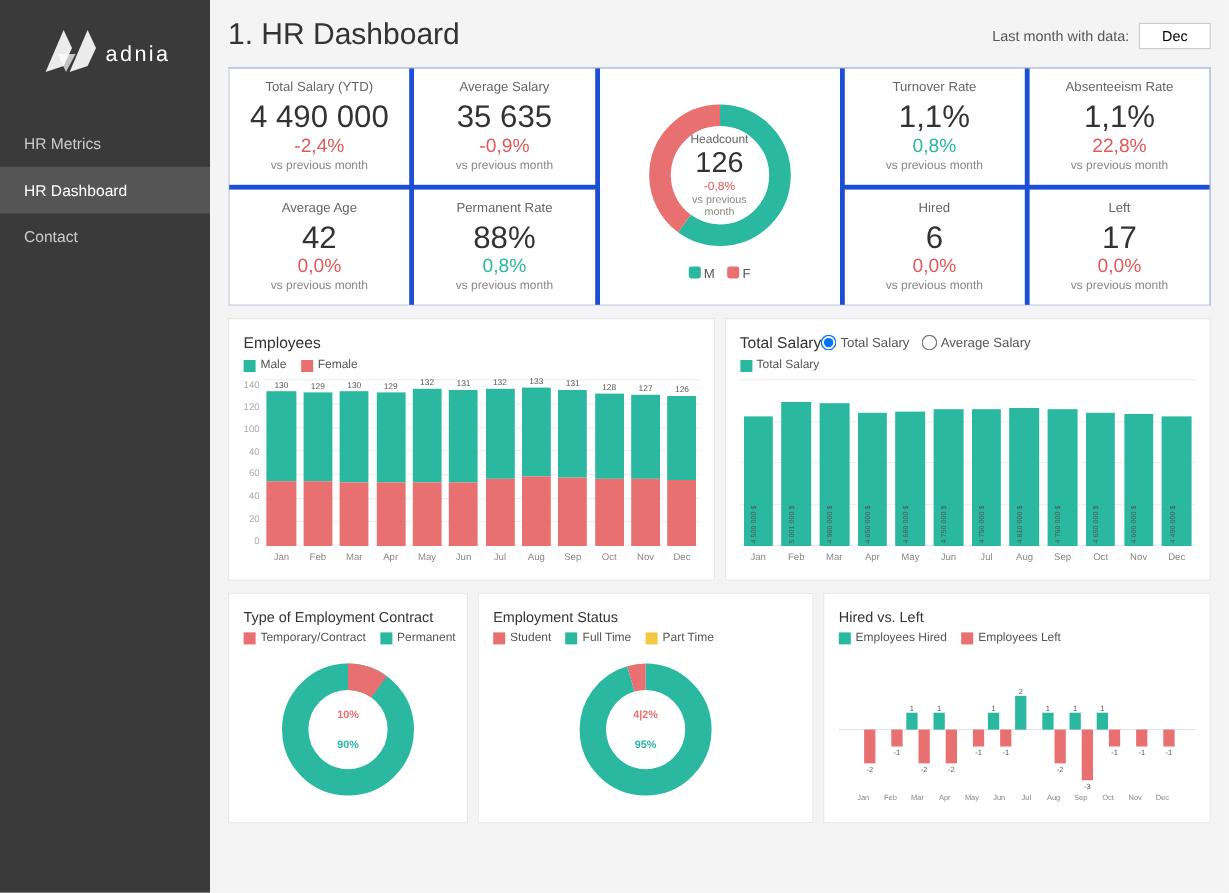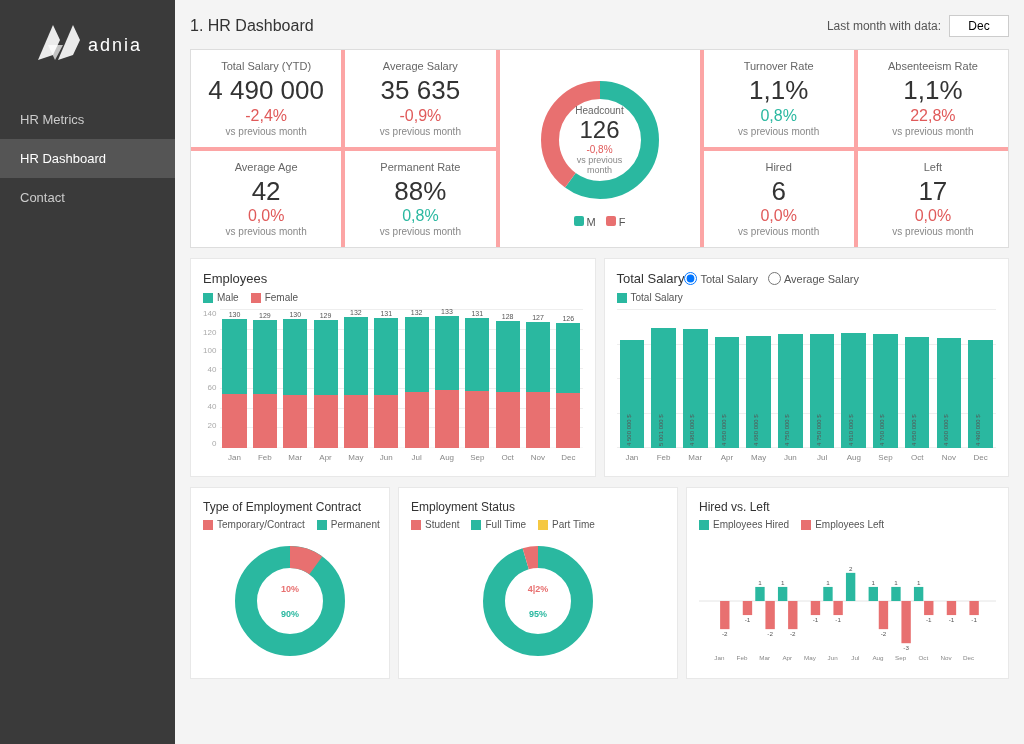--- a/index.html
+++ b/index.html
@@ -51,21 +51,21 @@
     }
 
     
     .header {
       display: flex;
       align-items: center;
       justify-content: space-between;
       margin-bottom: 12px;
     }
     .page-title {
-      font-size: 16px;
+      font-size: 25px;
       font-weight: 400;
       color: #333;
     }
     .last-month {
       display: flex;
       align-items: center;
       gap: 8px;
       font-size: 12px;
       color: #555;
     }
@@ -78,21 +78,21 @@
       text-align: center;
     }
 
     
     .kpi-grid {
       display: grid;
       grid-template-columns: 1fr 1fr 200px 1fr 1fr;
       grid-template-rows: auto auto;
       gap: 4px;
       margin-bottom: 10px;
-      background: #fca5a5;
+      background: #1d4ed8;
       border: 1px solid #ddd;
     }
     .kpi-card {
       background: #fff;
       padding: 10px 14px;
       display: flex;
       flex-direction: column;
       align-items: center;
       text-align: center;
     }

